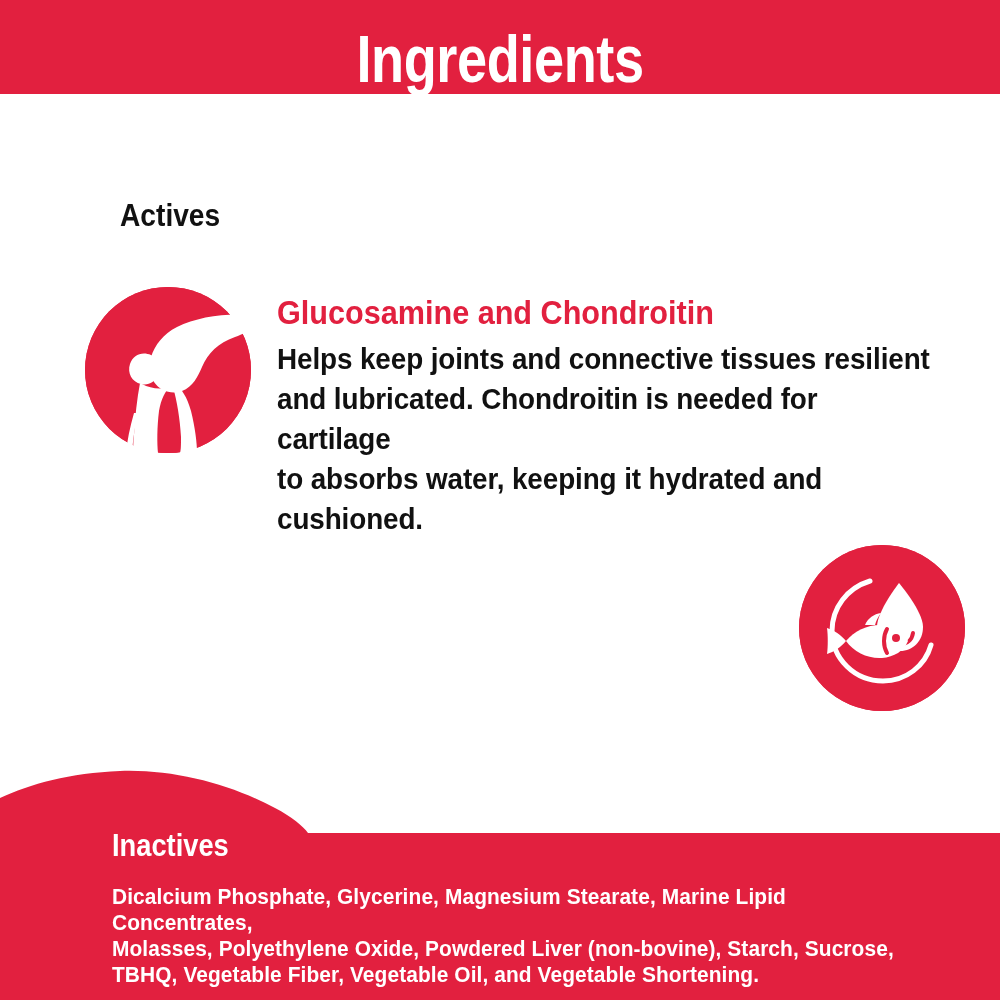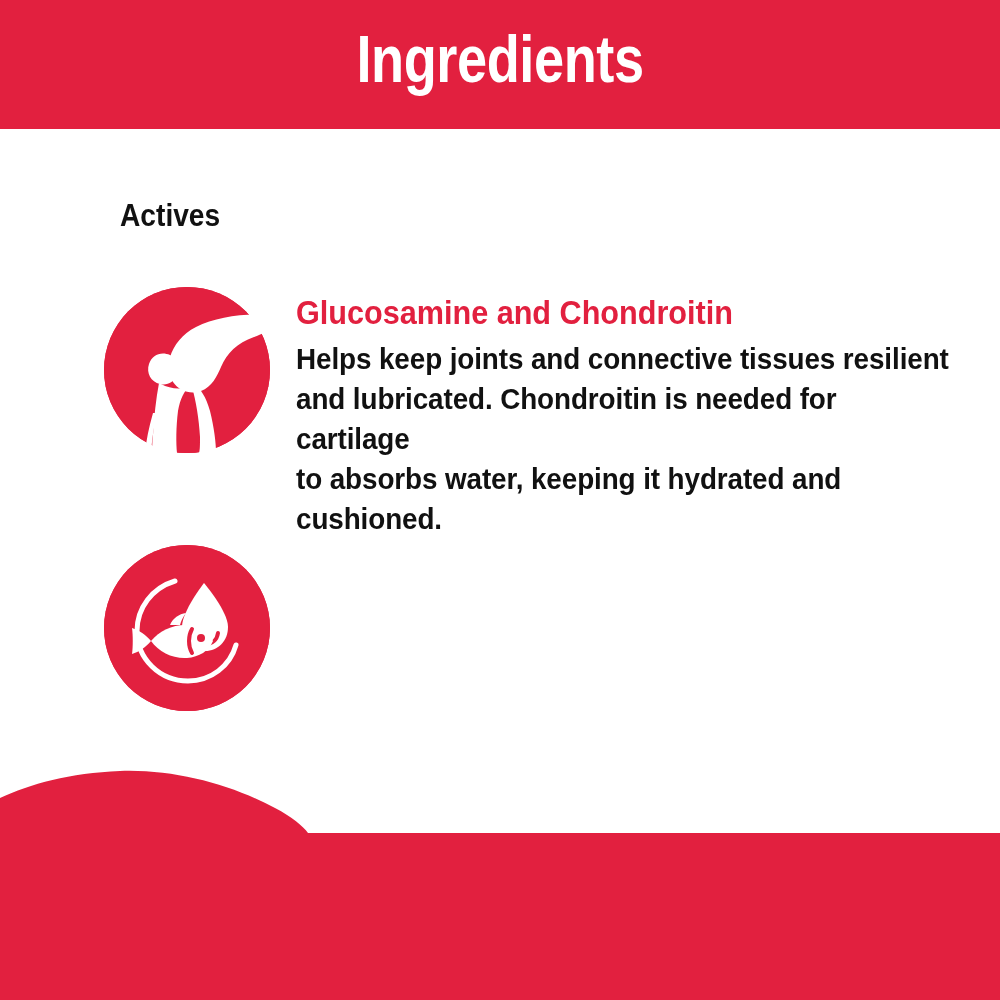--- a/index.html
+++ b/index.html
@@ -19,21 +19,21 @@
     background: #ffffff;
     overflow: hidden;
   }
 
   
   .header-band {
     position: absolute;
     left: 0;
     top: 0;
     width: 1000px;
-    height: 129px;
+    height: 94px;
     background: #e2203f;
   }
   .header-title {
     position: absolute;
     left: 0;
     top: 18px;
     width: 1000px;
     text-align: center;
     color: #ffffff;
     font-family: "Liberation Sans Narrow", "Liberation Sans", "DejaVu Sans Condensed", sans-serif;
@@ -58,24 +58,25 @@
     line-height: 38px;
     letter-spacing: 0px;
     transform: scaleX(0.88);
     transform-origin: 0 50%;
     white-space: nowrap;
   }
 
   
   .ingredient {
     position: absolute;
-    left: 104px;
+    left: 85px;
     width: 880px;
     display: flex;
     align-items: flex-start;
+    justify-content: flex-end;
   }
   #row-glucosamine { top: 287px; }
   #row-omega       { top: 545px; }
 
   .icon-badge {
     flex: 0 0 auto;
     width: 166px;
     height: 166px;
     border-radius: 50%;
     background: #e2203f;
@@ -280,15 +281,21 @@
   <div class="inactives-panel">
     <svg class="inactives-shape" viewBox="0 0 1000 240" preserveAspectRatio="none" xmlns="http://www.w3.org/2000/svg" aria-hidden="true">
       <path d="M0 38
                C 30 24, 70 13, 120 11
                C 175 9, 232 25, 275 48
                C 292 57, 303 66, 308 73
                L 1000 73
                L 1000 240
                L 0 240 Z" fill="#e2203f"></path>
     </svg>
+    <div class="inactives-content">
+      <p class="inactives-title">Inactives</p>
+      <p class="inactives-body">Dicalcium Phosphate, Glycerine, Magnesium Stearate, Marine Lipid Concentrates,
+Molasses, Polyethylene Oxide, Powdered Liver (non-bovine), Starch, Sucrose,
+TBHQ, Vegetable Fiber, Vegetable Oil, and Vegetable Shortening.</p>
+    </div>
   </div>
 
 </div>
 
 </body></html>

